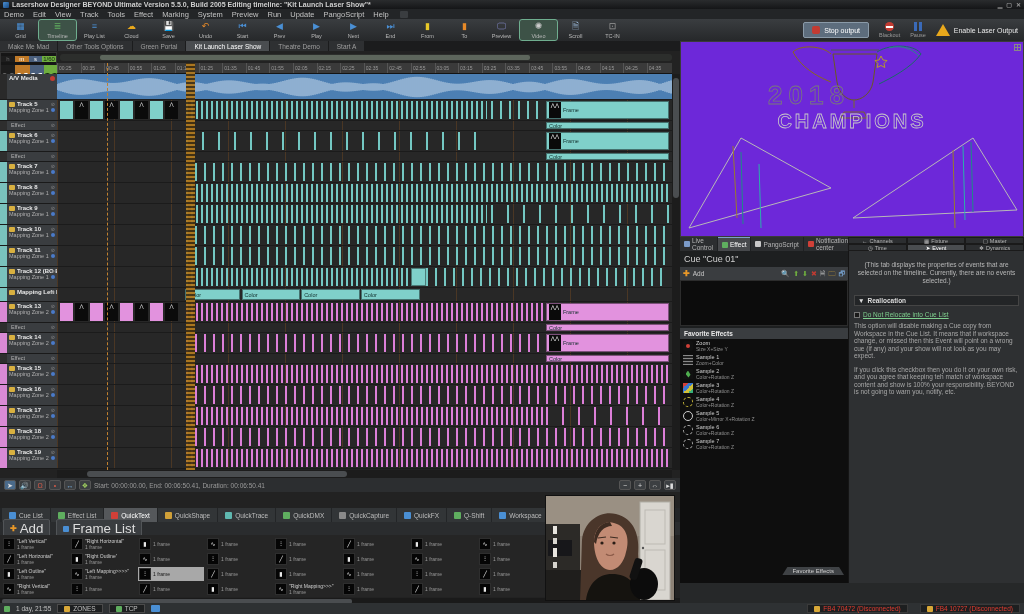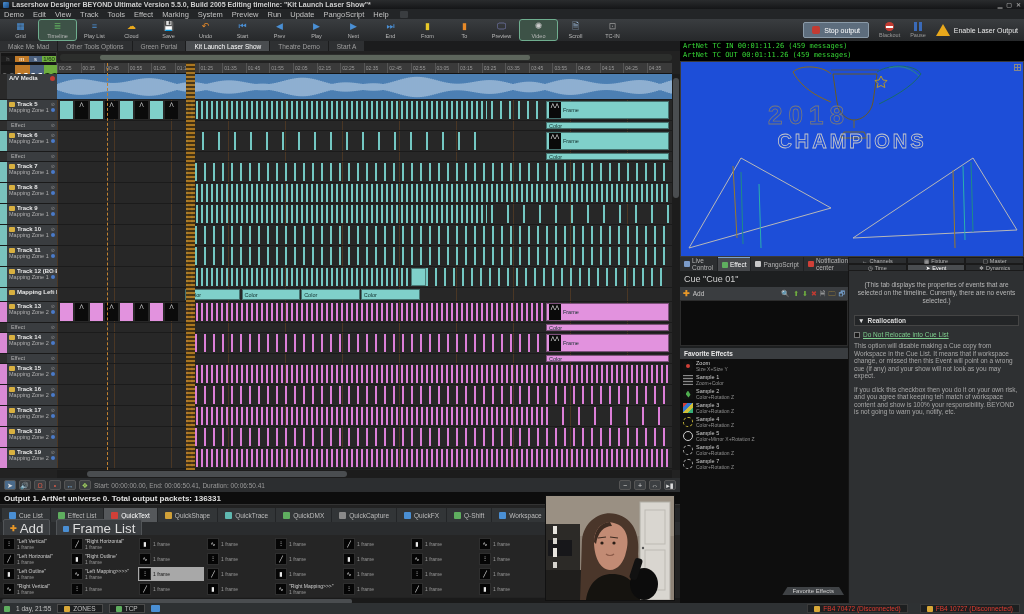--- a/index.html
+++ b/index.html
@@ -105,21 +105,21 @@
   .qthumb{width:12px;height:12px;background:#050505;border:1px solid #2e2e2e;color:#e8e8e8;font-size:6px;line-height:11px;text-align:center;flex:none;}
   .qmeta{overflow:hidden;}
   .ql1{font-size:5px;color:#cfcfcf;white-space:nowrap;}
   .ql2{font-size:5px;color:#9a9a9a;white-space:nowrap;}
   #qhscroll{left:0;top:547px;width:680px;height:7px;background:#1a1a1a;}
   #qhscroll .thumb{position:absolute;left:2px;top:1px;width:350px;height:5px;background:#4a4d50;border-radius:2px;}
 
   
   #rpane{left:680px;top:41px;width:344px;height:562px;background:#262829;}
   #artnet{height:20px;background:#000;padding:1px 3px;font-family:"DejaVu Sans Mono",monospace;font-size:7px;color:#35d435;line-height:9px;}
-  #preview{position:relative;height:196px;background:#1d4ed8;border:1px solid #3a3a3a;text-decoration:underline;}
+  #preview{position:relative;height:196px;background:#6d28d9;border:1px solid #3a3a3a;text-decoration:underline;}
   #pv-grid-ic{position:absolute;right:2px;top:2px;width:7px;height:7px;background:
       repeating-linear-gradient(0deg,#888 0 1px,transparent 1px 3px),repeating-linear-gradient(90deg,#888 0 1px,transparent 1px 3px);}
   #rtabs{height:14px;display:flex;background:#1f2123;font-size:6.5px;}
   #rtabs-left{display:flex;width:168px;}
   .rtab{display:flex;align-items:center;gap:2px;padding:0 4px;color:#b5b5b5;background:#2c2e30;margin-right:1px;}
   .rtab.active{background:#47494c;color:#fff;border-top:1px solid #7aa0c8;}
   .rtab .ri{width:6px;height:6px;flex:none;border-radius:1px;}
   #rtabs-right{width:176px;display:grid;grid-template-columns:1fr 1fr 1fr;grid-template-rows:7px 7px;}
   .rtab2{font-size:5.5px;display:flex;align-items:center;justify-content:center;gap:2px;color:#b5b5b5;background:#2c2e30;border:1px solid #1a1a1a;}
   .rtab2.active{background:#4a4d50;color:#fff;}
@@ -783,21 +783,20 @@
       <span class="mini-ic" style="color:#d05a48">•</span>
       <span class="mini-ic" style="color:#7ab0e0">↔</span>
       <span class="mini-ic" style="color:#a0d060">❖</span>
       <span>Start: 00:00:00.00,  End: 00:06:50.41,  Duration: 00:06:50.41</span>
       <span class="spacer"></span>
       <span class="mini-ic">−</span>
       <span class="mini-ic">+</span>
       <span class="mini-ic">⇔</span>
       <span class="mini-ic">▸▮</span>
     </div>
-    <div class="abs" id="outstatus">Output 1. ArtNet universe 0. Total output packets: 136331</div>
 
     <div class="abs" id="btabs">
         <div class="btab">
           <span class="bi" style="background: rgb(74, 143, 212);"></span>
           <span>Cue List</span>
         </div>
         <div class="btab">
           <span class="bi" style="background: rgb(95, 174, 95);"></span>
           <span>Effect List</span>
         </div>
@@ -1067,24 +1066,20 @@
         </div>
       </div>
     <div class="abs" id="qhscroll">
         <div class="thumb"></div>
       </div>
   <div id="playhead" style="left: 186px; top: 12px; height: 407px;"></div>
       <div id="marker2" style="left: 107px; top: 12px; height: 407px;"></div>
     </div>
 
   <div class="abs" id="rpane">
-    <div id="artnet">
-      <div>ArtNet TC IN 00:01:11.26   (459 messages)</div>
-      <div>ArtNet TC OUT 00:01:11.26   (459 messages)</div>
-    </div>
     <div id="preview">
       <svg width="342" height="194" viewBox="0 0 342 194">
 
         <g fill="none" stroke-width="1">
           <path d="M150 12 C142 4,120 2,112 10 C122 28,140 36,150 40" stroke="#8a6a18"></path>
           <path d="M196 10 C212 0,236 4,240 12 C230 26,210 36,198 42" stroke="#1a6a68"></path>
           <path d="M152 12 L196 12 L192 40 C190 52,180 58,173 58 C166 58,158 52,156 40 Z" stroke="#6a5a20"></path>
           <path d="M173 58 L173 66 M163 70 L183 70 L186 76 L160 76 Z" stroke="#7a6a28"></path>
           <path d="M150 8 L198 8" stroke="#555"></path>
           <path d="M200 14 l2 4 4 .5 -3 3 .8 4 -3.8 -2 -3.8 2 .8 -4 -3 -3 4 -.5 z" stroke="#b89a2a"></path>

